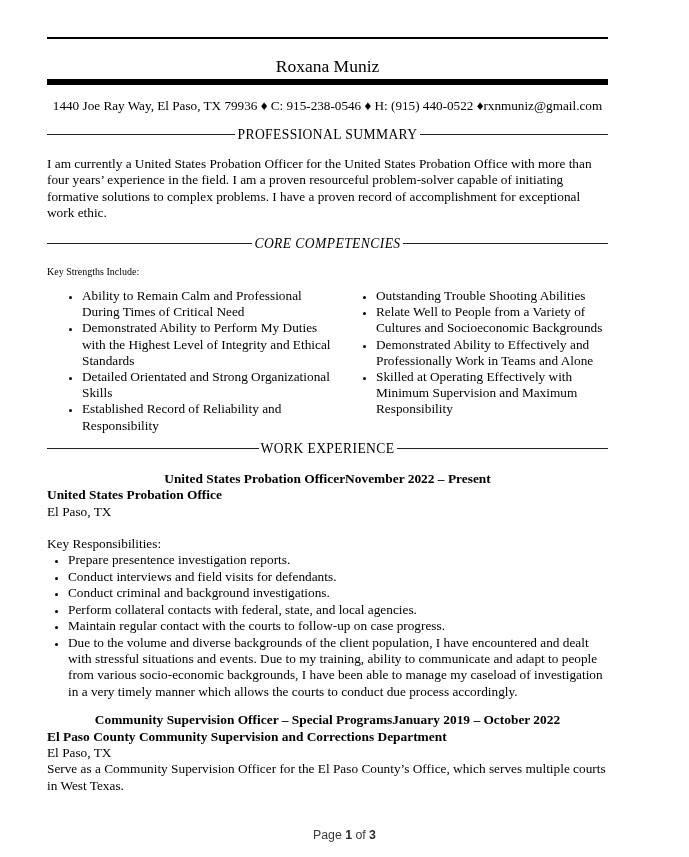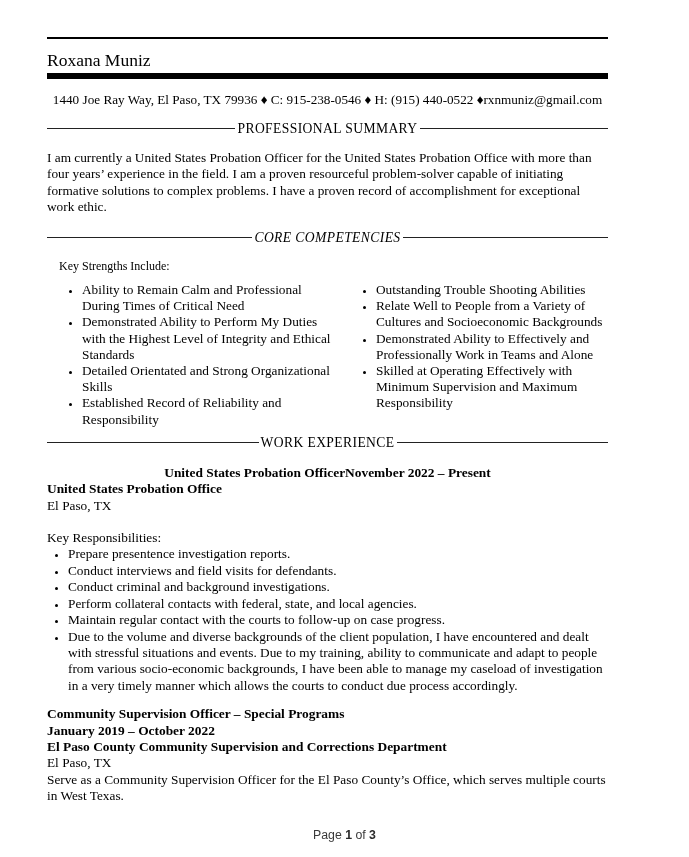--- a/index.html
+++ b/index.html
@@ -18,25 +18,25 @@
     position: relative;
   }
   
   .top-rule {
     margin-top: 37px;
     border-top: 2px solid #000;
     height: 0;
   }
   .name {
     margin: 0;
-    padding: 12px 0 3px 0;
+    padding: 18px 0 3px 0;
     font-size: 17.5px;
     line-height: 19px;
     font-weight: normal;
-    text-align: left;
+    text-align: center;
   }
   .thick-bar {
     height: 6px;
     background: #000;
   }
   .contact {
     margin-top: 13px;
     font-size: 13.2px;
     line-height: 16px;
     text-align: center;
@@ -62,22 +62,22 @@
   }
   .section-header.core { margin-top: 13px; font-style: italic; }
   .section-header.work { margin-top: 6px; }
   
   .summary {
     margin: 13px 0 0 0;
     font-size: 13.3px;
     line-height: 16.4px;
   }
   .lead {
-    margin: 12px 0 0 12px;
-    font-size: 12px;
+    margin: 12px 0 0 0;
+    font-size: 10px;
     line-height: 16.4px;
   }
   .cols {
     display: flex;
     margin-top: 8px;
   }
   .cols ul {
     margin: 0;
     font-size: 13.3px;
     line-height: 16.2px;
@@ -88,21 +88,21 @@
   li::marker { font-size: 0.82em; }
   
   .job-head {
     display: flex;
     justify-content: center;
     margin-top: 14px;
     font-weight: bold;
     font-size: 13.4px;
     line-height: 16.4px;
   }
-  .job2 .job-head { margin-top: 12px; flex-direction: column; }
+  .job2 .job-head { margin-top: 12px; }
   .job-employer {
     font-weight: bold;
     font-size: 13.4px;
     line-height: 16.4px;
   }
   .job-location, .job-desc, .resp-label {
     font-size: 13.3px;
     line-height: 16.4px;
   }
   .job-desc { margin: 0; }

